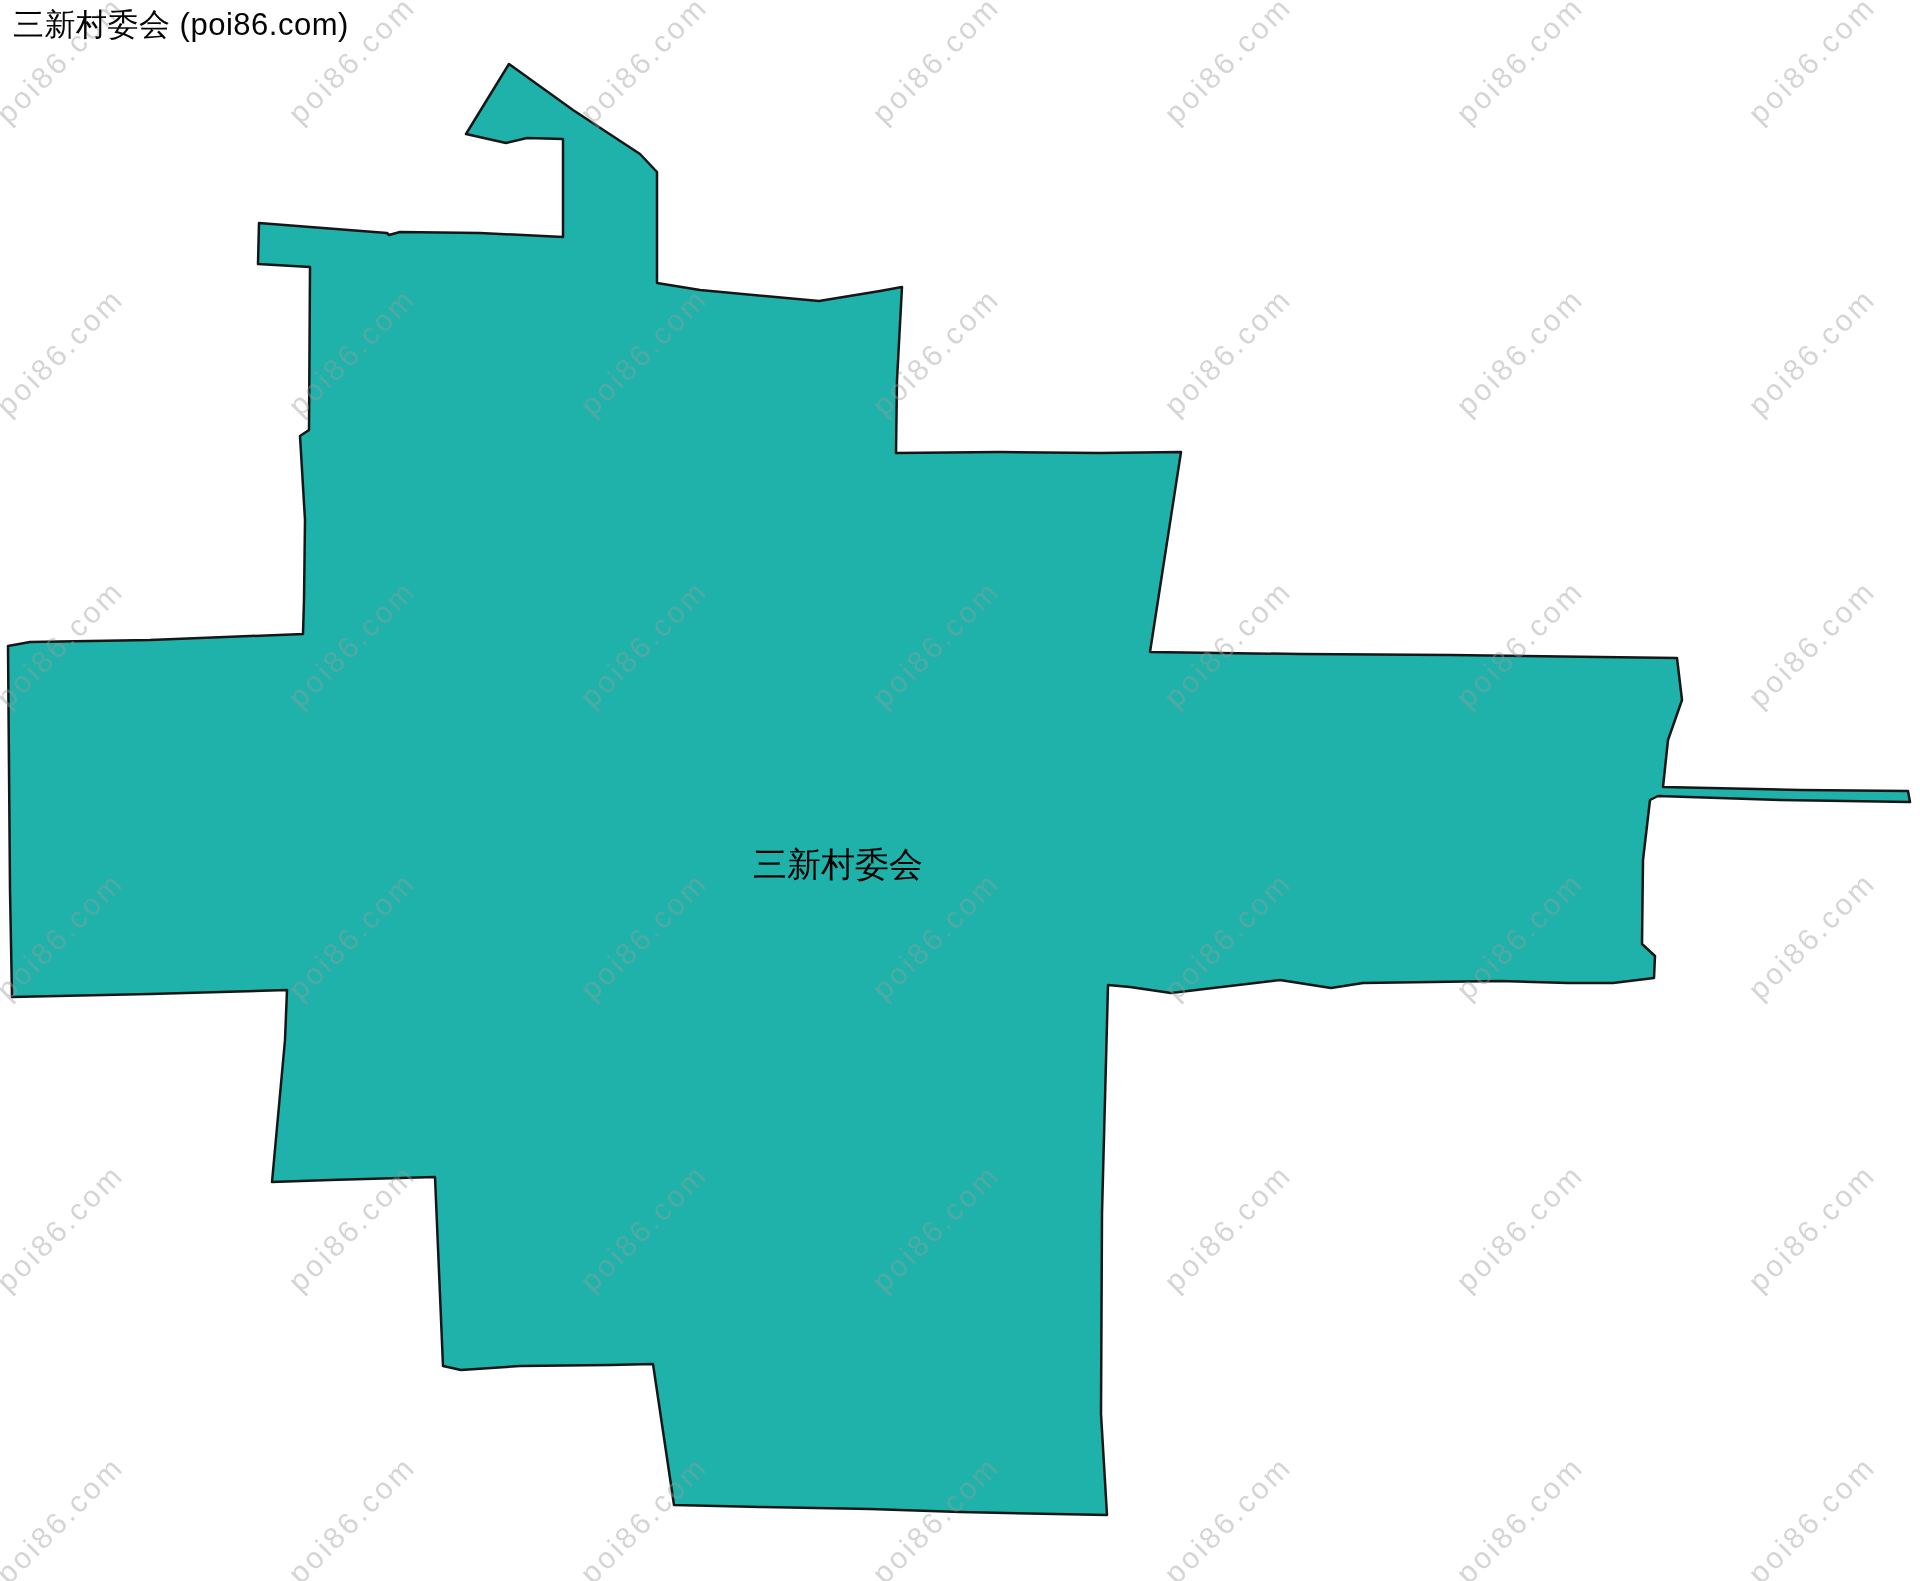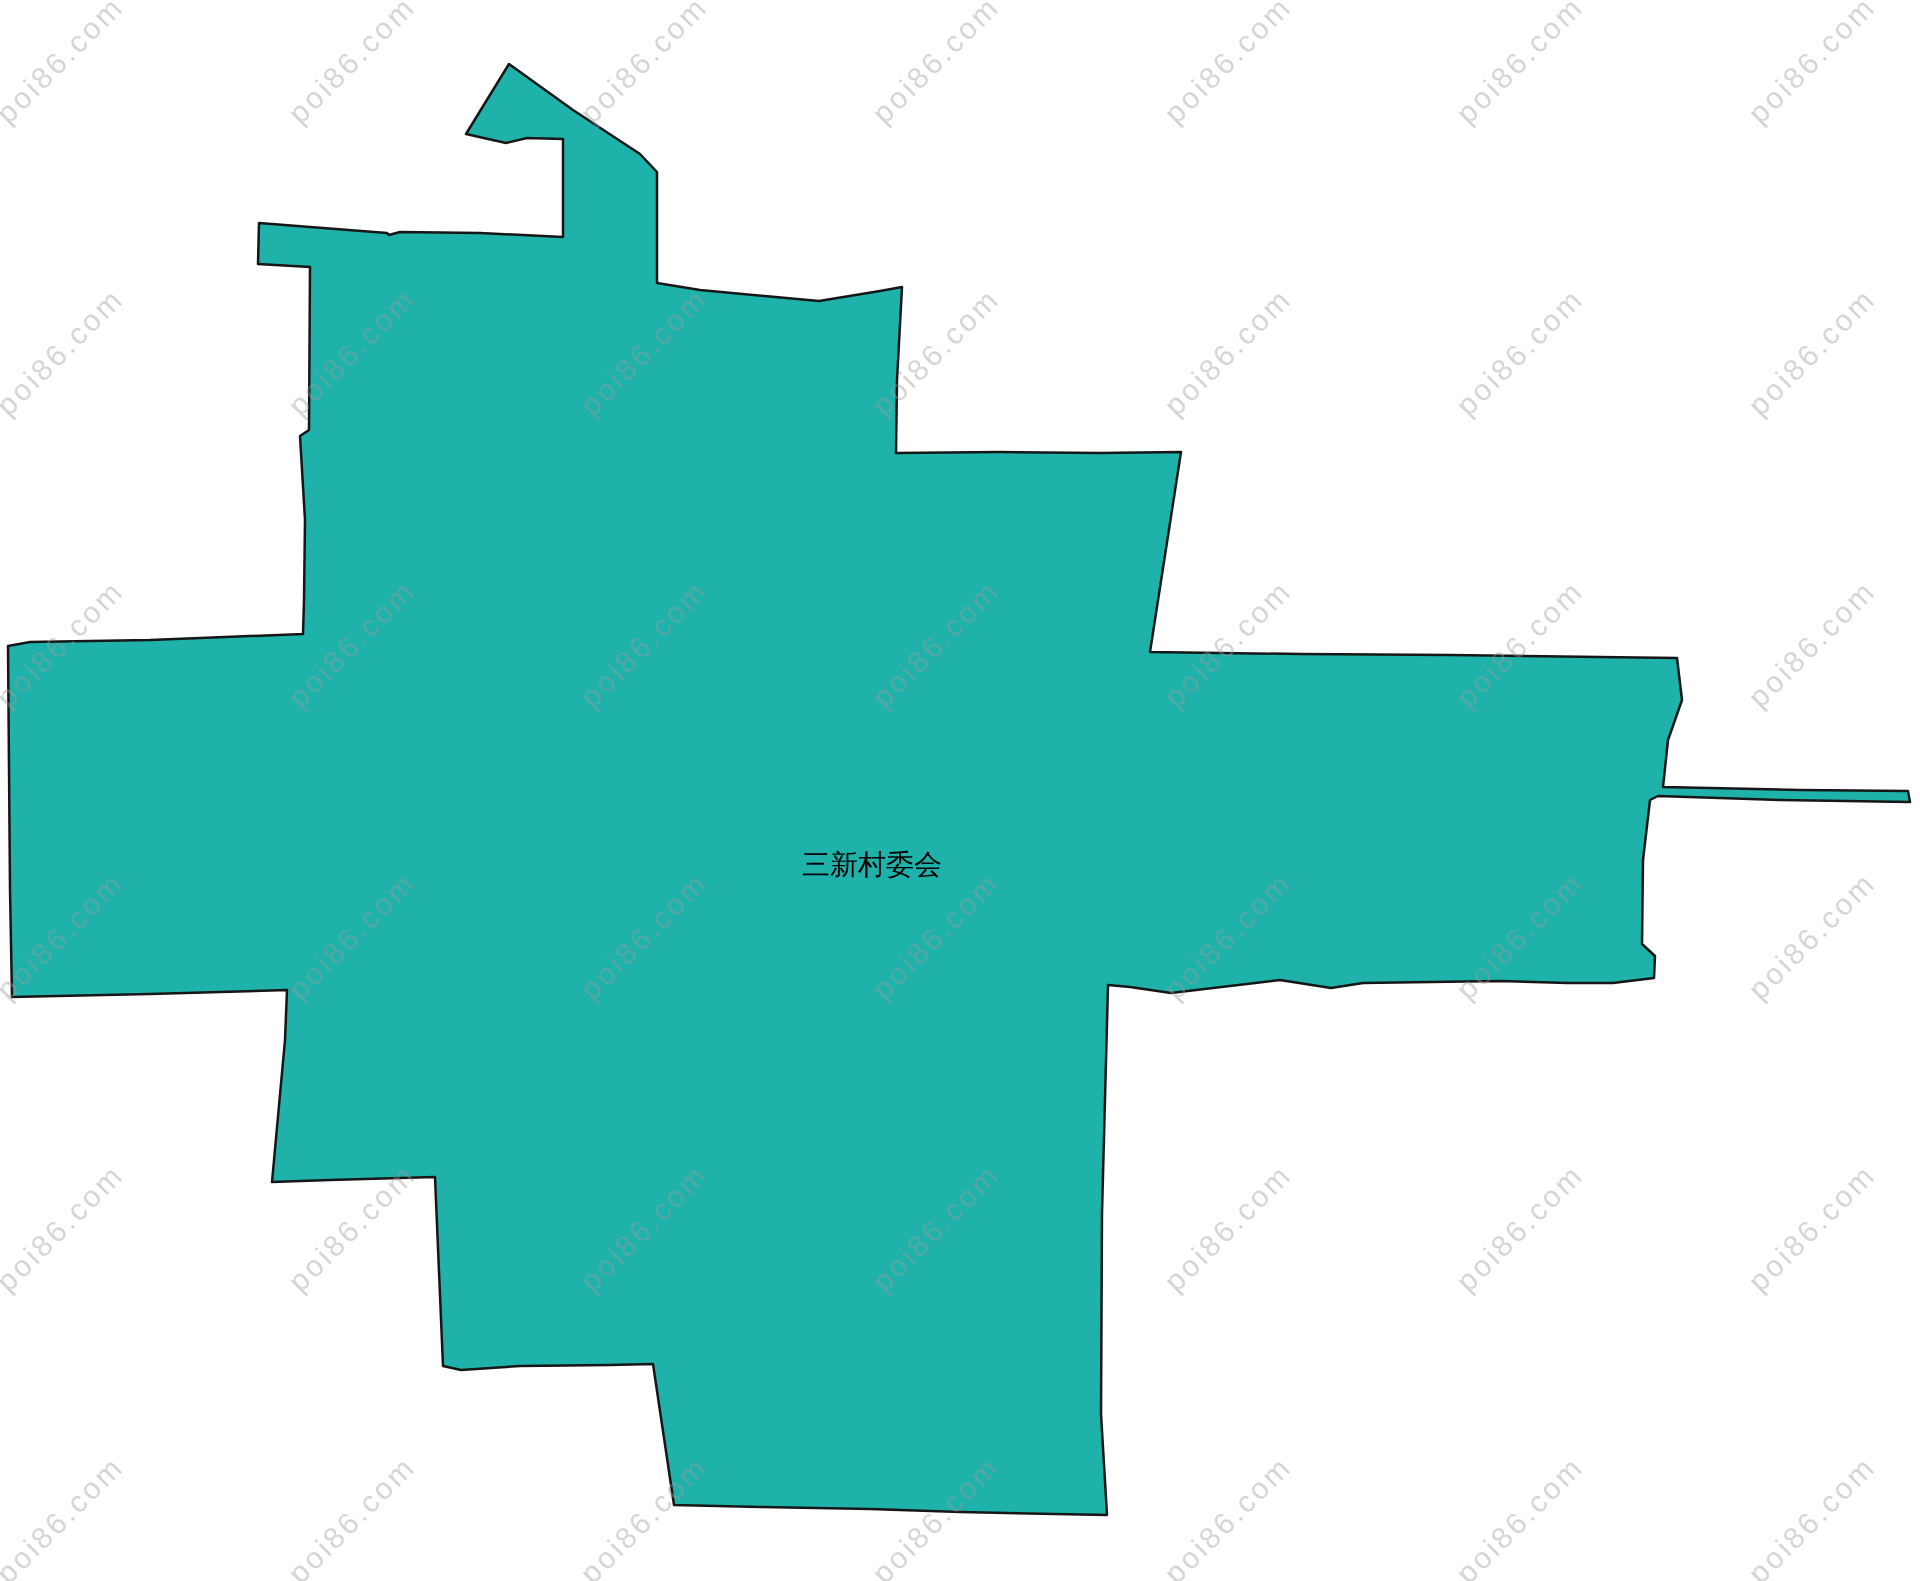--- a/index.html
+++ b/index.html
@@ -29,24 +29,24 @@
     top: 6px;
     font-size: 31px;
     line-height: 1.25;
     color: #050505;
     letter-spacing: 0.5px;
     white-space: nowrap;
     z-index: 30;
   }
   .region-label {
     position: absolute;
-    left: 872px;
+    left: 838px;
     top: 865px;
     transform: translate(-50%, -50%);
-    font-size: 28px;
+    font-size: 34px;
     color: #000000;
     white-space: nowrap;
     z-index: 20;
   }
   .wm-text {
     font-family: "Liberation Sans", sans-serif;
     font-size: 30px;
     letter-spacing: 3px;
   }
 </style>
@@ -62,16 +62,17 @@
       </pattern>
     </defs>
 
     <rect x="0" y="0" width="1920" height="1581" fill="#ffffff"></rect>
 
     <polygon stroke-linejoin="round" points="509,64 573,110 640,154 657,172 657,283 700,290 819,301 880,291 902,287 897,380 896,453 1000,452 1100,453 1181,452 1150,652 1300,654 1450,655 1600,657 1677,658 1682,700 1668,740 1663,787 1800,790 1908,791 1910,802 1780,800 1658,796 1650,800 1643,860 1642,944 1655,956 1654,978 1613,983 1568,983 1500,981 1363,983 1331,988 1280,980 1171,993 1130,987 1108,985 1102,1213 1101,1414 1107,1515 960,1512 870,1509 760,1507 674,1505 653,1364 610,1365 520,1366 461,1370 443,1366 435,1177 330,1180 272,1182 285,1040 287,990 150,994 12,997 10,890 8,646 30,642 150,640 303,634 304,600 305,520 300,436 309,430 310,267 258,264 259,223 387,233 389,235 400,232 480,233 563,237 563,139 527,138 506,143 466,134" fill="#1EB2AA" stroke="#161616" stroke-width="2.5"></polygon>
 
     <rect x="0" y="0" width="1920" height="1581" fill="url(#wm-pattern)" pointer-events="none" opacity="0.42"></rect>
   </svg>
 
+  <div class="page-title">三新村委会 (poi86.com)</div>
 
   <div class="region-label">三新村委会</div>
 
 </div>
 
 </body></html>

